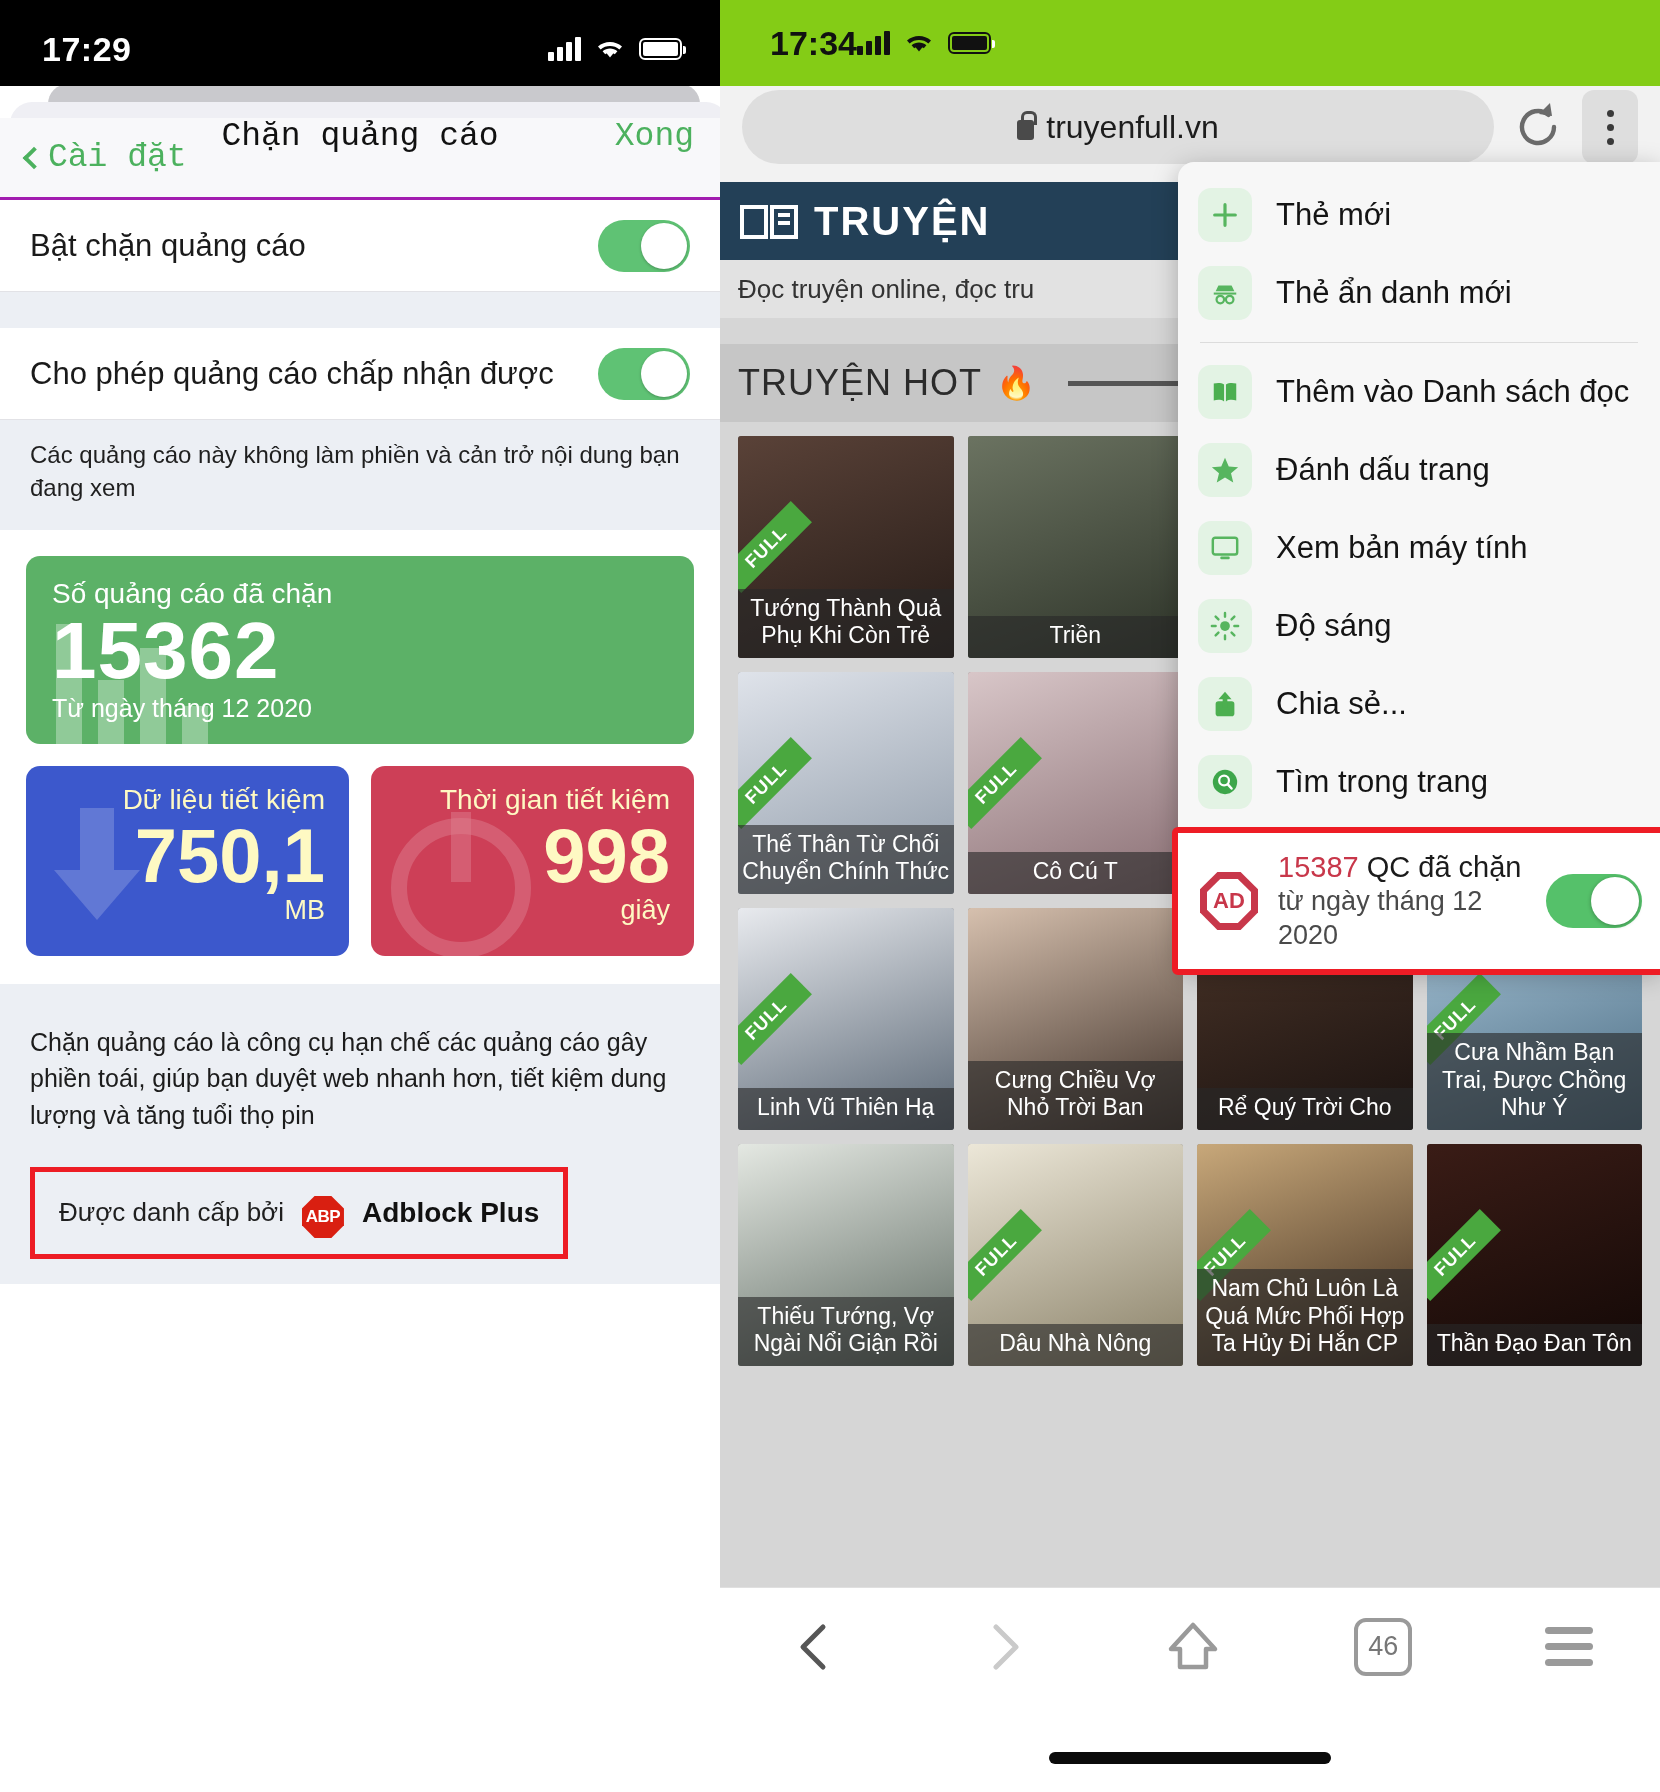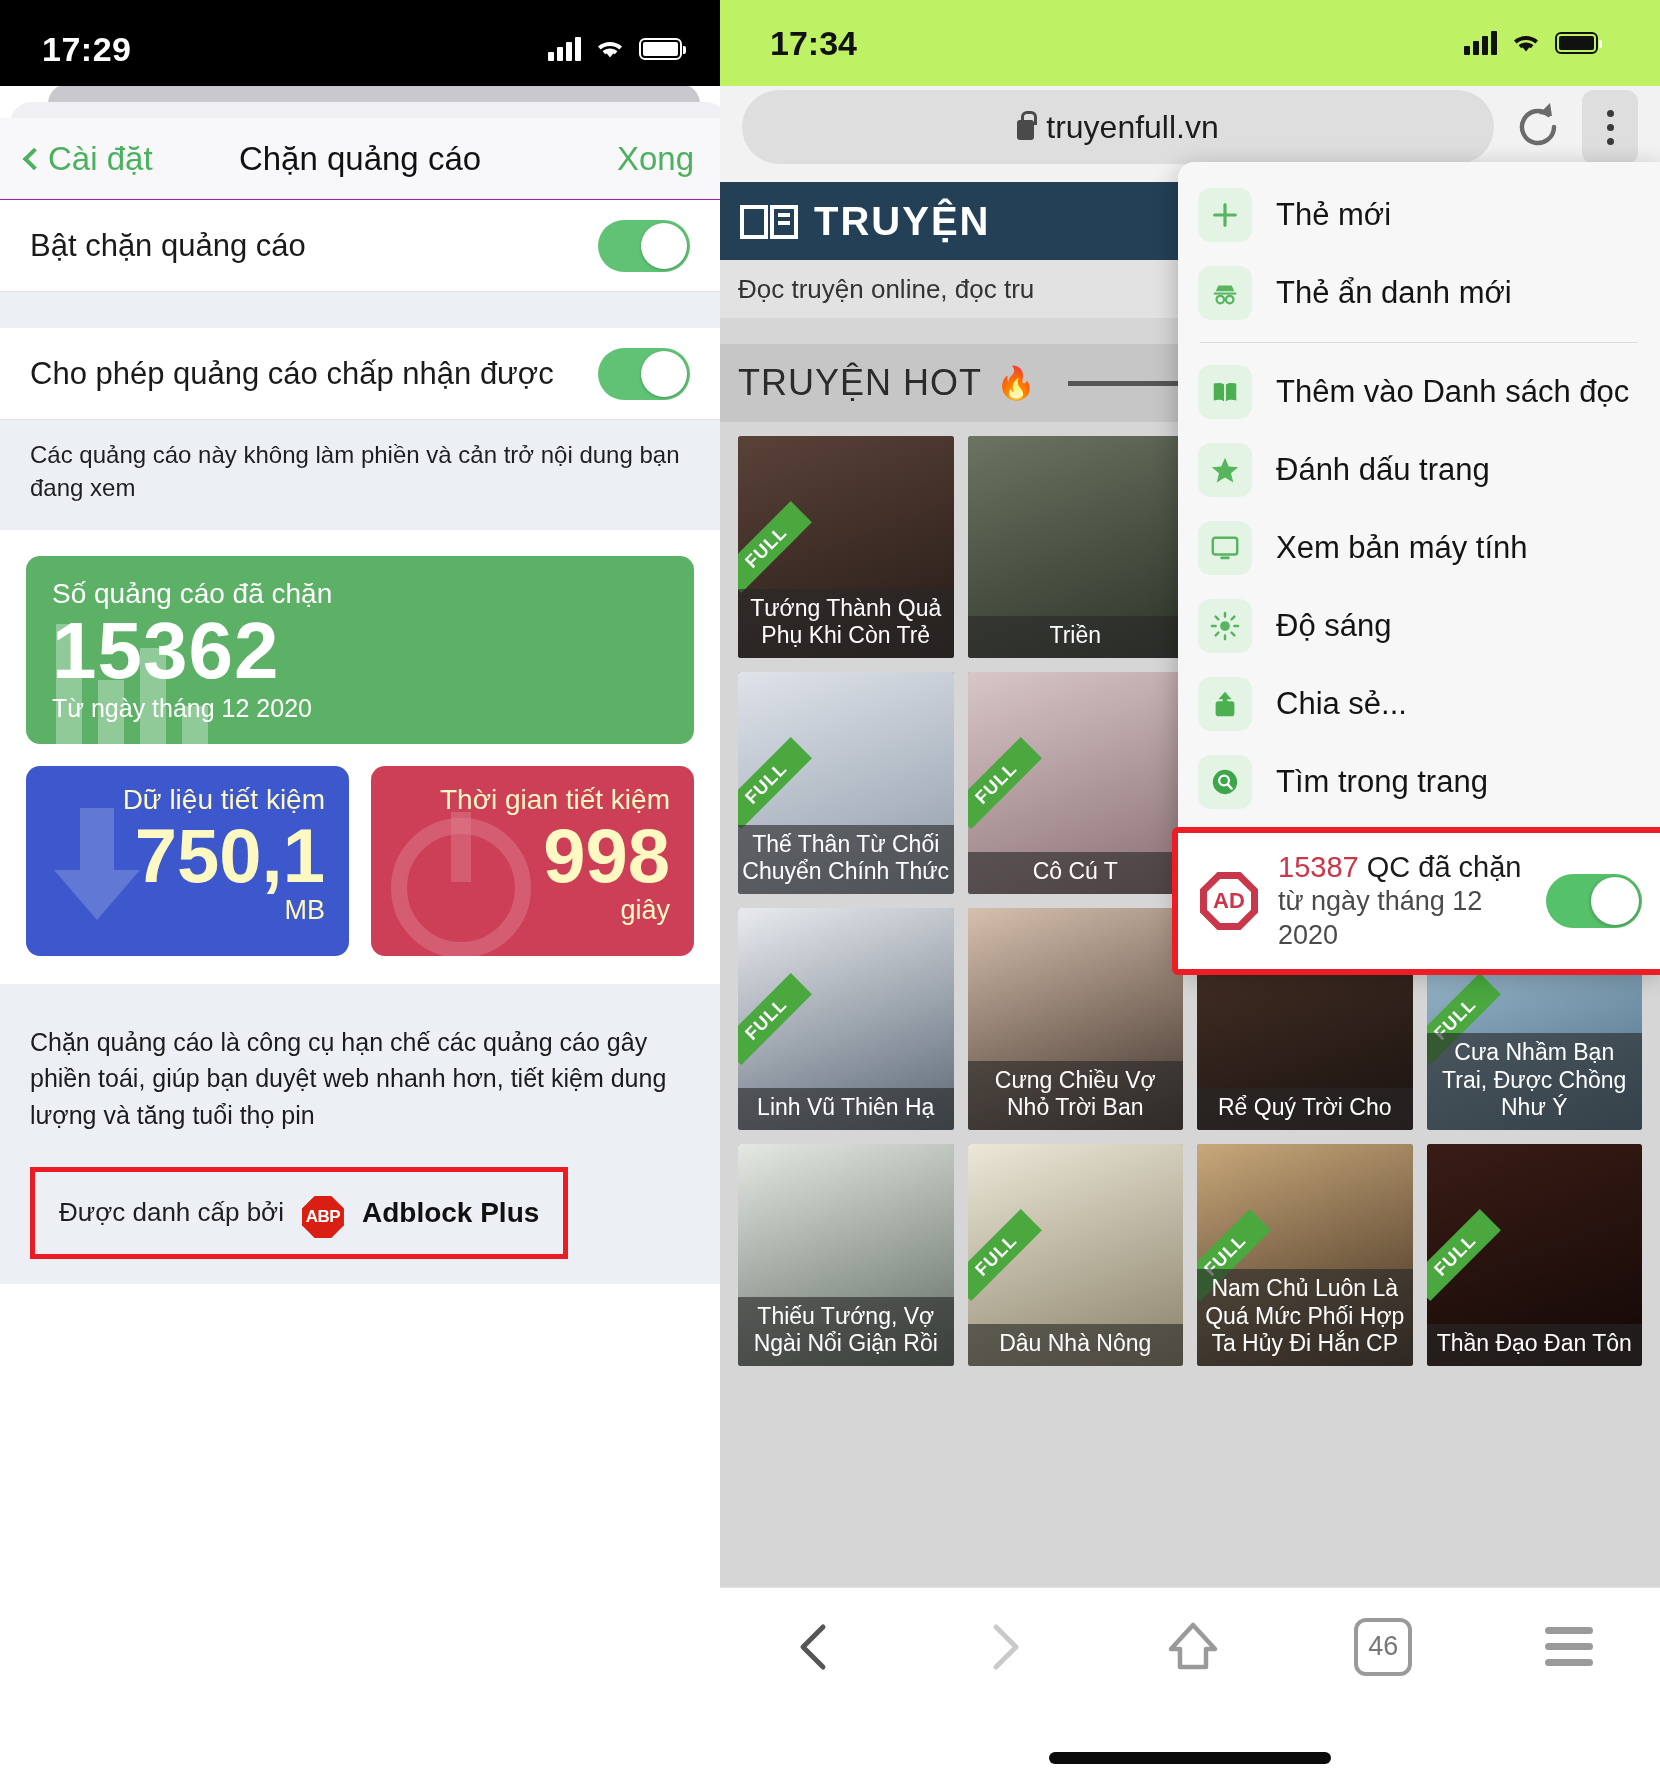--- a/index.html
+++ b/index.html
@@ -54,24 +54,25 @@
   }
   .sheet-peek-2 {
     position: absolute; left: 10px; right: -8px; top: 102px; height: 40px;
     background: #efeff4; border-radius: 22px 22px 0 0;
   }
   .nav-bar {
     position: relative;
     margin-top: 32px;
     height: 82px;
     background: #f8f8fa;
-    display: flex; align-items: center;
+    display: flex; 
     padding: 0 26px;
     z-index: 3;
-    border-bottom: 1px solid #a21caf;
+    border-bottom: 3px solid #a21caf;
+    font-family: Liberation Mono, monospace;
   }
   .nav-back { display:flex; align-items:center; gap: 6px; cursor: pointer; }
   .chev-left {
     width: 16px; height: 16px; border-left: 4px solid #4cb15e; border-bottom: 4px solid #4cb15e;
     transform: rotate(45deg); display: inline-block;
   }
   .nav-back-label { color: #4cb15e; font-size: 33px; }
   .nav-title {
     position: absolute; left: 0; right: 0; text-align: center;
     font-size: 33px; color: #111; font-weight: 400; pointer-events: none;
@@ -151,22 +152,22 @@
   }
   .abp-name { font-size: 28px; font-weight: bold; color: #111; }
 
   
   .right-panel {
     position: relative; width: 940px; height: 1792px;
     background: #ffffff; overflow: hidden;
   }
   .br-statusbar {
     height: 86px; display: flex; align-items: center;
-    justify-content: space-between; padding: 0 62px 0 50px;
-    background: #bef264;
+    justify-content: flex-start; padding: 0 62px 0 50px;
+    background: #84cc16;
   }
   .br-time { font-size: 34px; font-weight: bold; color: #111; }
   .br-icons { display:flex; align-items:center; gap: 14px; }
   .br-icons .sig-bars i { background: #111; }
   .br-icons .batt { border-color: #111; }
   .br-icons .batt i { background:#111; }
 
   .br-urlbar {
     height: 96px; background: #f2f2f2; display: flex; align-items: center;
     padding: 0 22px 14px 22px; gap: 16px;

